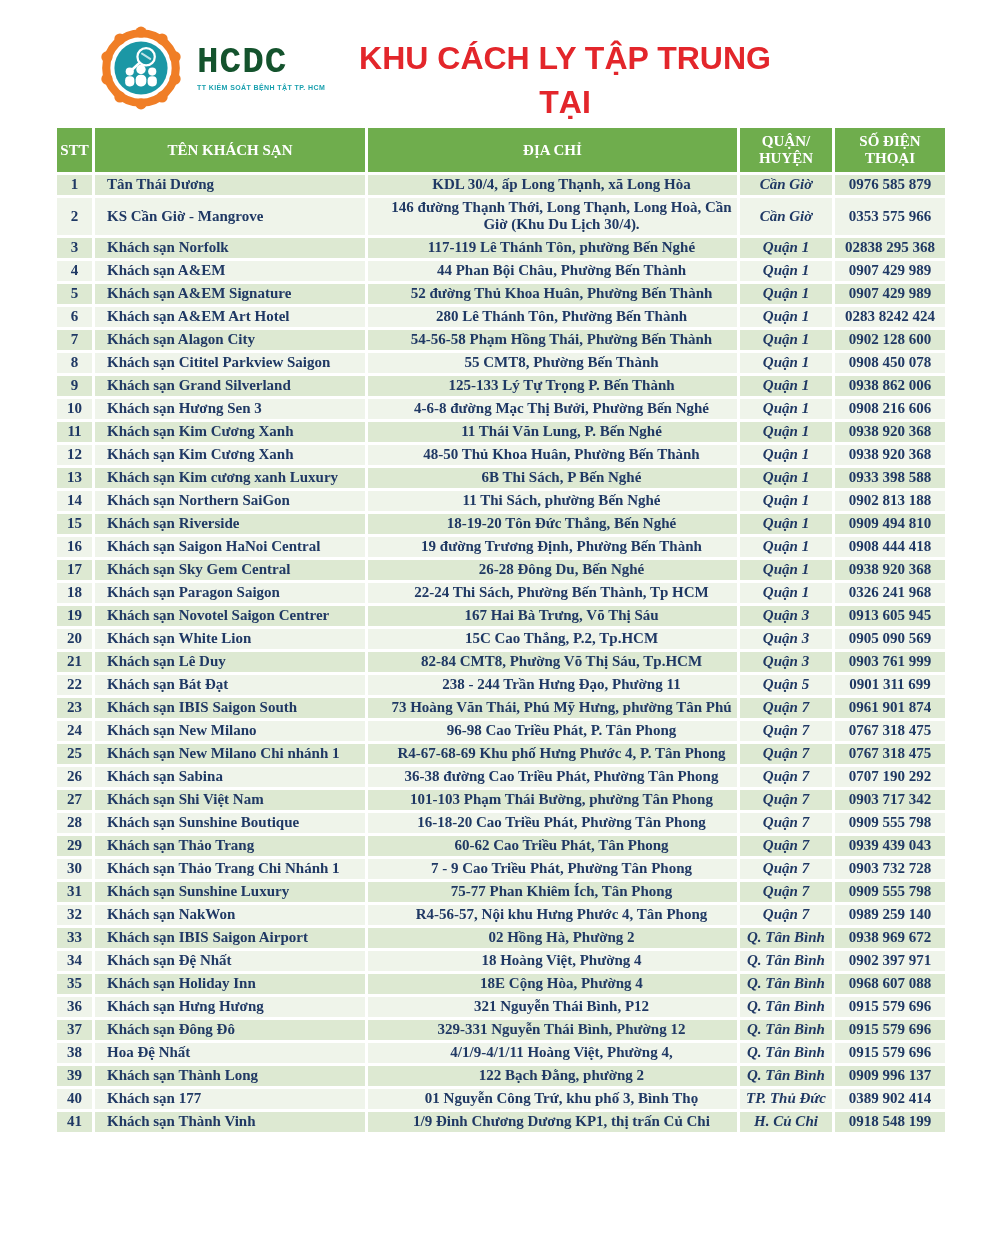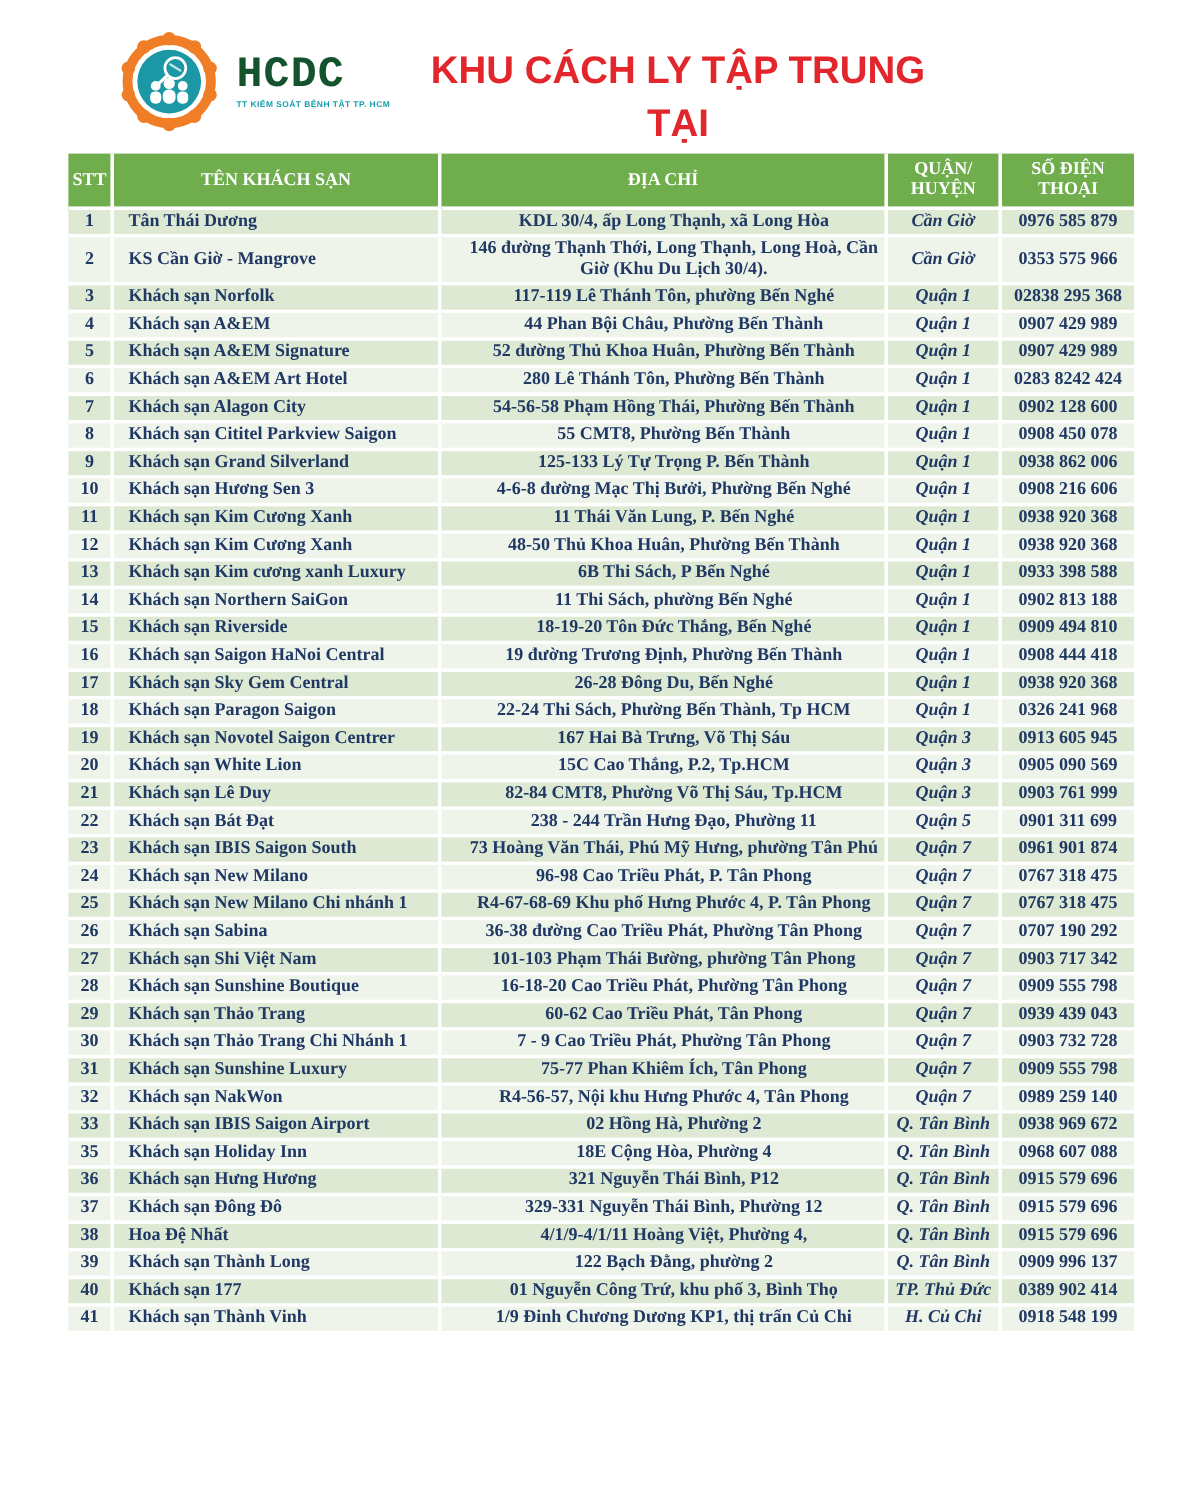--- a/index.html
+++ b/index.html
@@ -370,20 +370,27 @@
         <td class="col-phone">0989 259 140</td>
       </tr>
       <tr>
         <td class="col-stt">33</td>
         <td class="col-name">Khách sạn IBIS Saigon Airport</td>
         <td class="col-address">02 Hồng Hà, Phường 2</td>
         <td class="col-district">Q. Tân Bình</td>
         <td class="col-phone">0938 969 672</td>
       </tr>
       <tr>
+        <td class="col-stt">34</td>
+        <td class="col-name">Khách sạn Đệ Nhất</td>
+        <td class="col-address">18 Hoàng Việt, Phường 4</td>
+        <td class="col-district">Q. Tân Bình</td>
+        <td class="col-phone">0902 397 971</td>
+      </tr>
+      <tr>
         <td class="col-stt">35</td>
         <td class="col-name">Khách sạn Holiday Inn</td>
         <td class="col-address">18E Cộng Hòa, Phường 4</td>
         <td class="col-district">Q. Tân Bình</td>
         <td class="col-phone">0968 607 088</td>
       </tr>
       <tr>
         <td class="col-stt">36</td>
         <td class="col-name">Khách sạn Hưng Hương</td>
         <td class="col-address">321 Nguyễn Thái Bình, P12</td>

